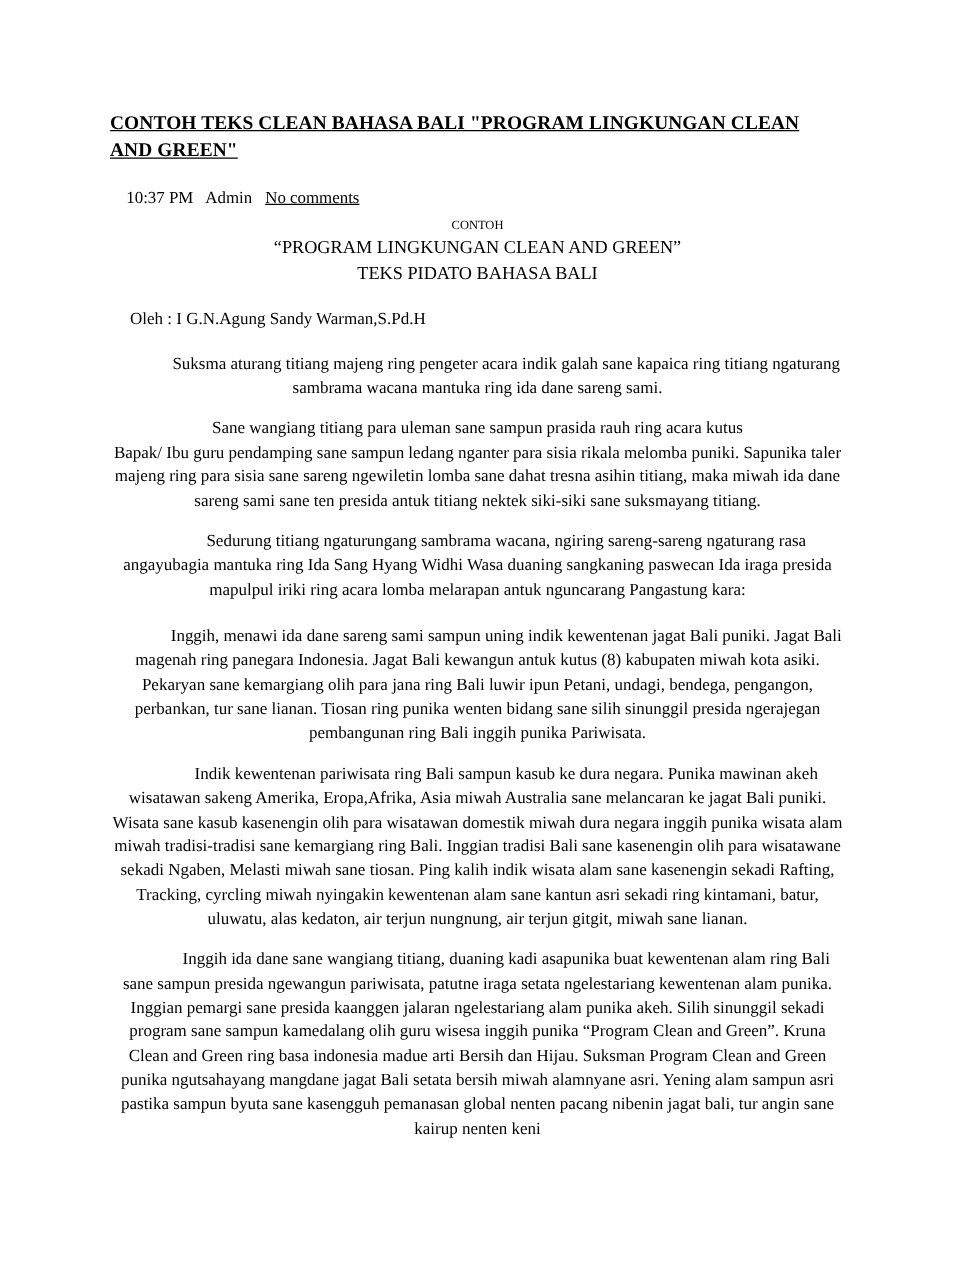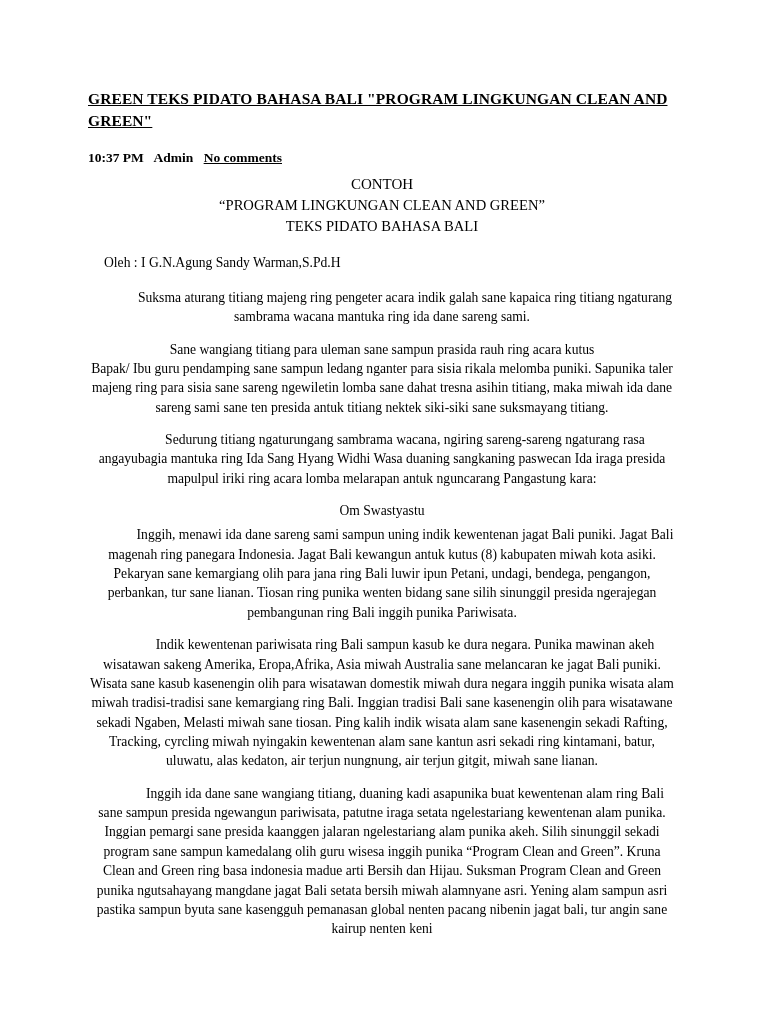--- a/index.html
+++ b/index.html
@@ -26,35 +26,34 @@
     font-size: 15.5px;
     font-weight: bold;
     line-height: 1.45;
     text-decoration: underline;
     margin: 0 0 16px 0;
     letter-spacing: 0.1px;
   }
   .meta-line {
     font-size: 13.5px;
     line-height: 1.4;
-    margin: 0 0 6px 0;
-    font-weight: bold;
+    margin: 0 0 6px 13px;
   }
   .meta-line .meta-time,
   .meta-line .meta-author {
     margin-right: 7px;
   }
   .meta-line .comments-link {
     text-decoration: underline;
     color: #000000;
     cursor: pointer;
   }
   .centered {
     text-align: center;
-    font-size: 15px;
+    font-size: 10px;
     line-height: 1.42;
   }
   .centered.big {
     font-size: 14.6px;
   }
   .byline {
     font-size: 13.6px;
     line-height: 1.42;
     margin: 16px;
   }
@@ -78,21 +77,21 @@
     font-size: 13.6px;
     line-height: 1.42;
     margin: 0;
   }
 </style>
 </head>
 <body>
 
 <div class="page">
 
-  <h1 class="post-title">GREEN TEKS PIDATO BAHASA BALI "PROGRAM LINGKUNGAN CLEAN AND GREEN"</h1>
+  <h1 class="post-title">CONTOH TEKS CLEAN BAHASA BALI "PROGRAM LINGKUNGAN CLEAN AND GREEN"</h1>
 
   <div class="meta-line">
     <span class="meta-time">10:37 PM</span>
     <span class="meta-author">Admin</span>
     <span class="comments-link">No comments</span>
   </div>
 
   <div class="centered">CONTOH</div>
   <div class="centered big">“PROGRAM LINGKUNGAN CLEAN AND GREEN”</div>
   <div class="centered big">TEKS PIDATO BAHASA BALI</div>
@@ -105,21 +104,20 @@
 
   <p class="body-par">Sane wangiang titiang para uleman sane sampun prasida rauh ring acara kutus</p>
   <p class="body-par">Bapak/ Ibu guru pendamping sane sampun ledang nganter para sisia rikala melomba puniki. Sapunika taler majeng ring para sisia sane sareng ngewiletin lomba sane dahat tresna asihin titiang, maka miwah ida dane sareng sami sane ten presida antuk titiang nektek siki-siki sane suksmayang titiang.</p>
 
   <div class="gap"></div>
 
   <p class="body-par indent">Sedurung titiang ngaturungang sambrama wacana, ngiring sareng-sareng ngaturang rasa angayubagia mantuka ring Ida Sang Hyang Widhi Wasa duaning sangkaning paswecan Ida iraga presida mapulpul iriki ring acara lomba melarapan antuk nguncarang Pangastung kara:</p>
 
   <div class="gap"></div>
 
-  <p class="centered-line">Om Swastyastu</p>
 
   <div class="gap-sm"></div>
 
   <p class="body-par indent">Inggih, menawi ida dane sareng sami sampun uning indik kewentenan jagat Bali puniki. Jagat Bali magenah ring panegara Indonesia. Jagat Bali kewangun antuk kutus (8) kabupaten miwah kota asiki. Pekaryan sane kemargiang olih para jana ring Bali luwir ipun Petani, undagi, bendega, pengangon, perbankan, tur sane lianan. Tiosan ring punika wenten bidang sane silih sinunggil presida ngerajegan pembangunan ring Bali inggih punika Pariwisata.</p>
 
   <div class="gap"></div>
 
   <p class="body-par indent">Indik kewentenan pariwisata ring Bali sampun kasub ke dura negara. Punika mawinan akeh wisatawan sakeng Amerika, Eropa,Afrika, Asia miwah Australia sane melancaran ke jagat Bali puniki. Wisata sane kasub kasenengin olih para wisatawan domestik miwah dura negara inggih punika wisata alam miwah tradisi-tradisi sane kemargiang ring Bali. Inggian tradisi Bali sane kasenengin olih para wisatawane sekadi Ngaben, Melasti miwah sane tiosan. Ping kalih indik wisata alam sane kasenengin sekadi Rafting, Tracking, cyrcling miwah nyingakin kewentenan alam sane kantun asri sekadi ring kintamani, batur, uluwatu, alas kedaton, air terjun nungnung, air terjun gitgit, miwah sane lianan.</p>
 
   <div class="gap"></div>

